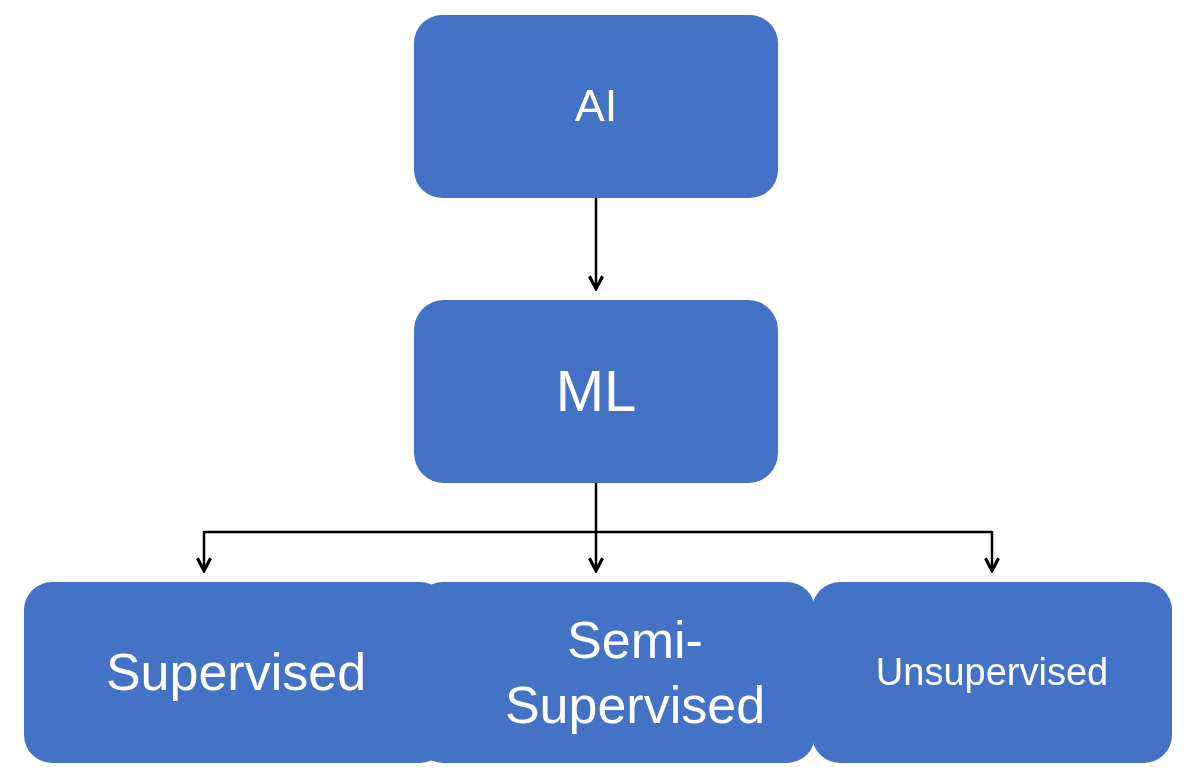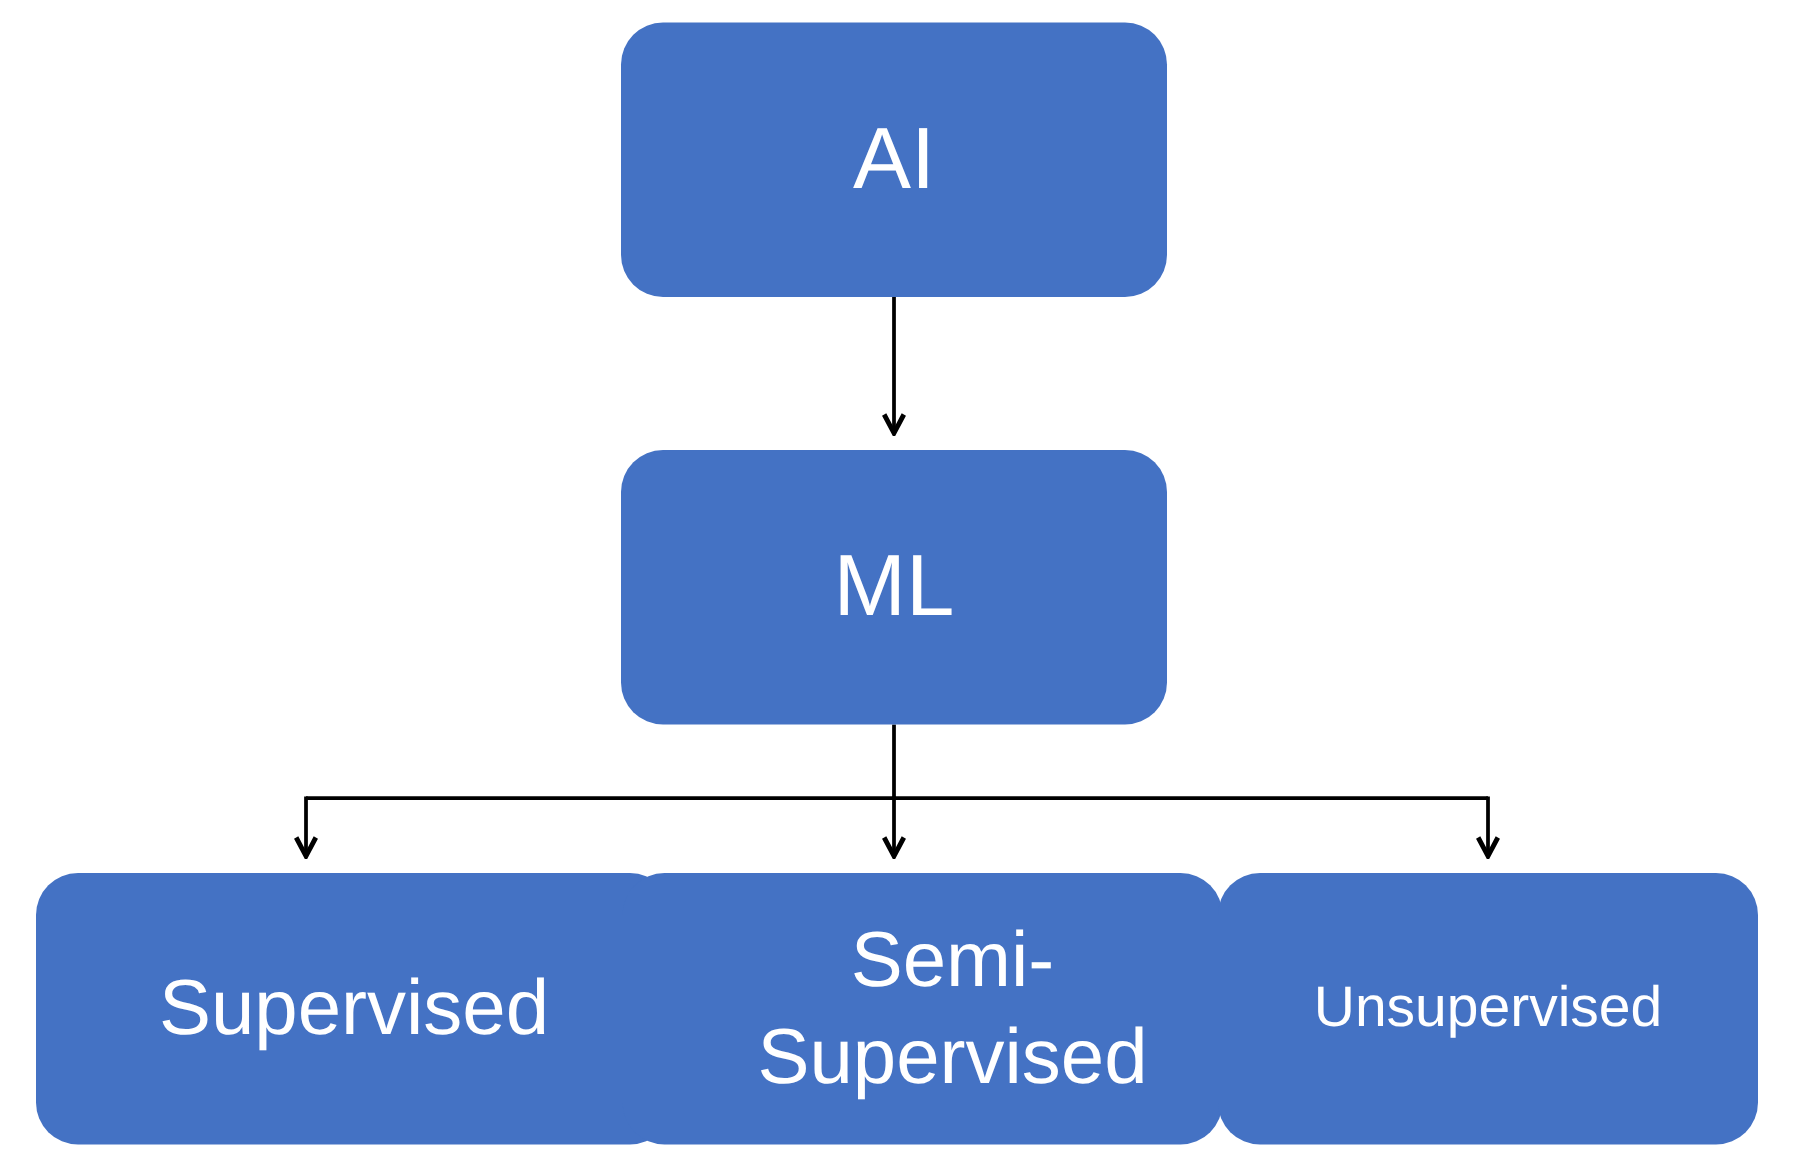--- a/index.html
+++ b/index.html
@@ -34,22 +34,22 @@
     background:var(--node-fill);
     color:var(--node-text);
     border-radius:28px;
     display:flex;
     align-items:center;
     justify-content:center;
     text-align:center;
     line-height:1.25;
   }
   .node .label{display:block;width:100%;padding:0 12px;box-sizing:border-box;}
-  .node-ai           {left:414px; top:15px;  width:364px; height:183px; font-size:58px;}
-  .node-ml           {left:414px; top:300px; width:364px; height:183px; font-size:58px;}
+  .node-ai           {left:414px; top:15px;  width:364px; height:183px; font-size:45px;}
+  .node-ml           {left:414px; top:300px; width:364px; height:183px; font-size:58px;border-radius:30px;}
   .node-supervised   {left:24px;  top:582px; width:424px; height:181px; font-size:52px;}
   .node-semi         {left:415px; top:582px; width:360px; height:181px; font-size:52px;padding-left:40px;}
   .node-unsupervised {left:812px; top:582px; width:360px; height:181px; font-size:38px;}
 </style>
 </head>
 <body>
 
 <div class="canvas">
 
   <svg class="connectors" viewBox="0 0 1200 779" xmlns="http://www.w3.org/2000/svg" aria-hidden="true">

